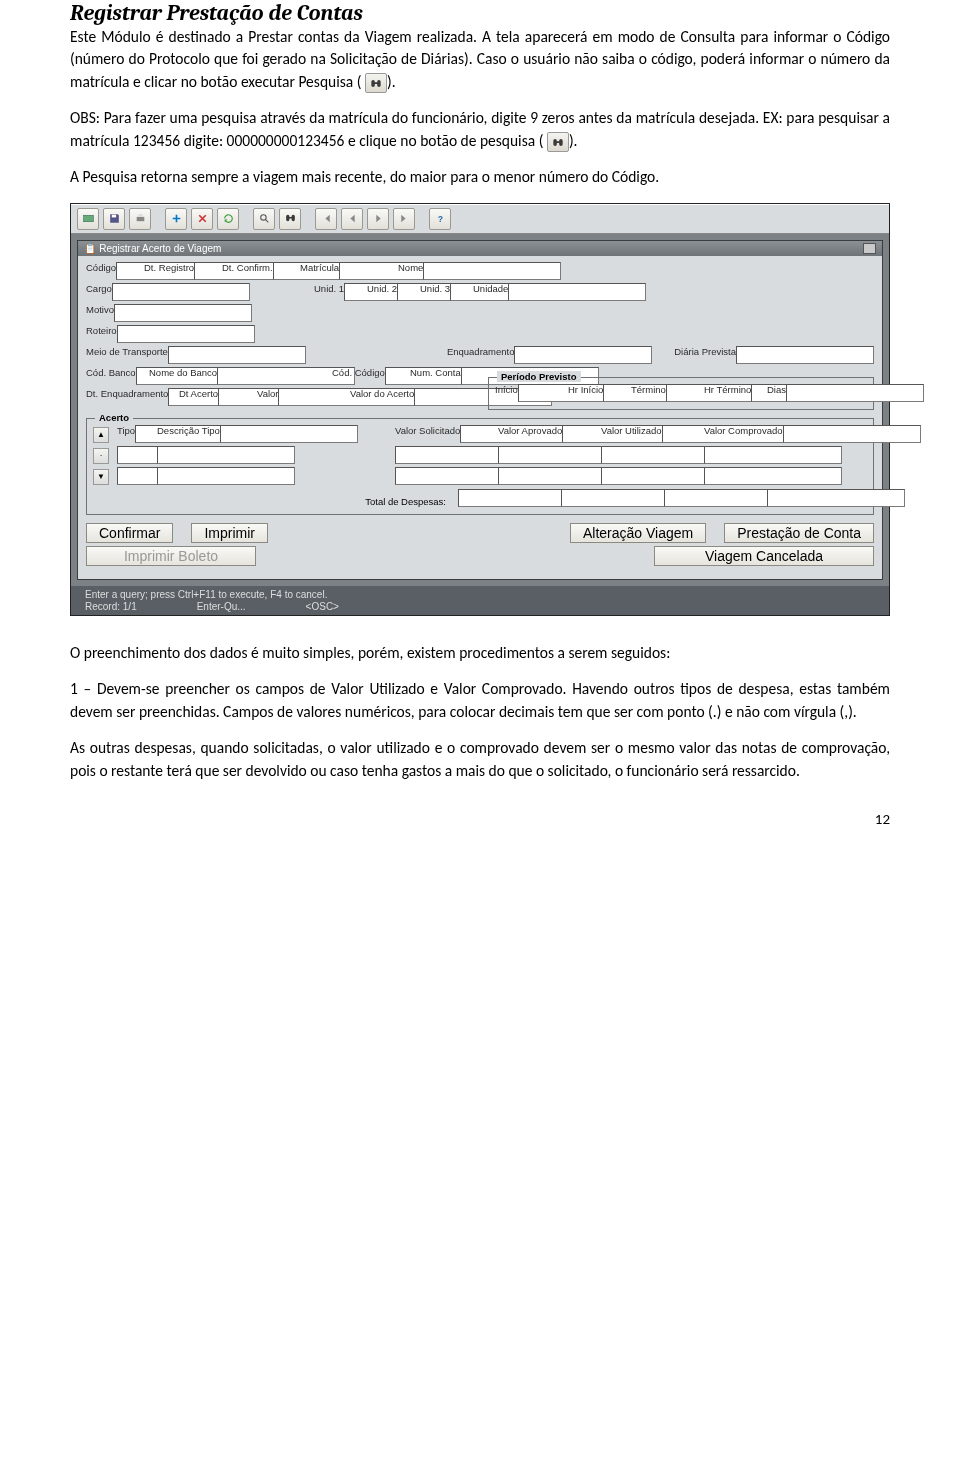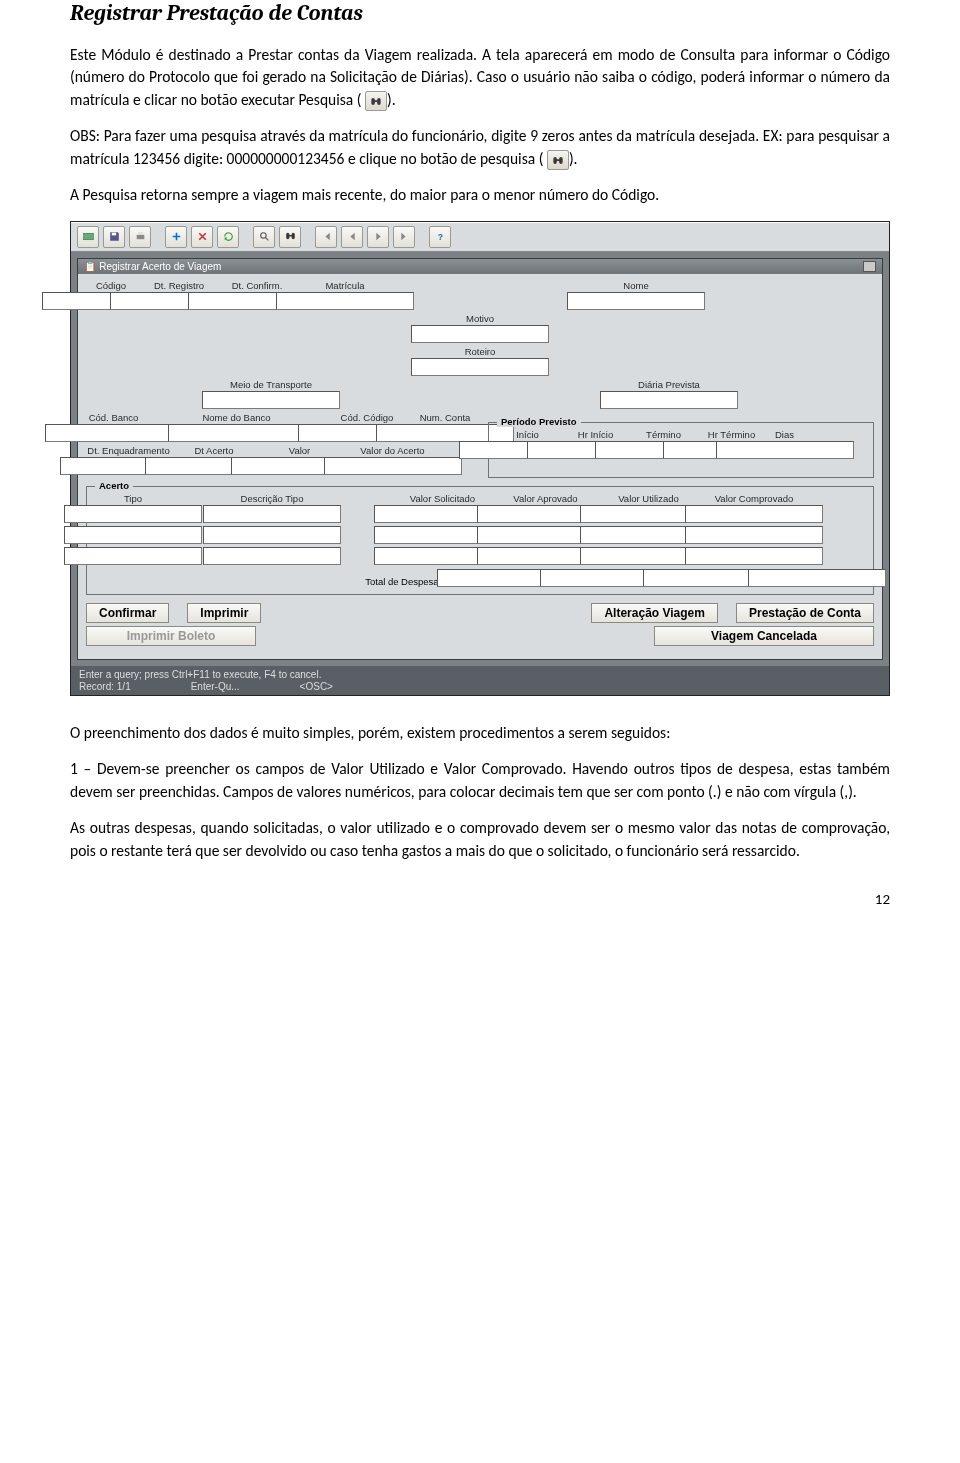--- a/index.html
+++ b/index.html
@@ -9,21 +9,20 @@
     background: #fff;
     color: #000;
     padding: 0 70px 40px 70px;
     font-size: 15px;
   }
   .title {
     font-family: Cambria, Georgia, serif;
     font-weight: bold;
     font-style: italic;
     font-size: 22px;
-    margin-bottom: 18px;
   }
   .para {
     font-family: Calibri, Arial, sans-serif;
     font-size: 15.5px;
     line-height: 1.45;
     margin-bottom: 14px;
     text-align: justify;
   }
   .para b { font-weight: normal; }
   .icon-inline {
@@ -97,21 +96,21 @@
     padding: 2px 6px;
     font-size: 10px;
     display:flex; justify-content:space-between; align-items:center;text-align:right;
   }
   .form-title .win-icons { display:flex; gap:3px; }
   .form-title .win-icons span { width:13px; height:11px; background:#c9c9c9; border:1px solid #555; }
   .form-body {
     padding: 6px 8px 10px 8px;
   }
   .row { display:flex; gap:8px; margin-bottom:3px; align-items:flex-end; }
-  .fld { display:flex; flex-direction:column;align-items:center; }
+  .fld { display:flex; flex-direction:row; }
   .fld label { color:#2a2a2a; font-size:9.5px; margin-bottom:1px; white-space:nowrap; }
   .fld input, .fld .inp {
     height:18px; background:#fff; border:1px solid #7a7a7a;
     border-top-color:#555; border-left-color:#555;
     font-size:10px; padding:0 2px;
   }
   .flex1 { flex:1; }
   .grp {
     border:1px solid #6f7377;
     padding: 6px 6px 4px 6px;
@@ -119,35 +118,34 @@
     position:relative;
   }
   .grp-title {
     position:absolute; top:-7px; left:8px;
     background:#d9dcde; padding:0 4px; font-weight:bold; font-size:9.5px;
   }
   .btn-form {
     height:20px; padding:0 12px;
     background: linear-gradient(#f9f9f7,#e6e4dc);
     border:1px solid #8a8a82;
-    font-size:12px; font-family:Tahoma,Arial,sans-serif;
+    font-size:14px; font-family:Tahoma,Arial,sans-serif;
     cursor:pointer;
-    font-weight:bold;
   }
   .btn-form.disabled { color:#999; }
   .scroll-col {
     width:16px; display:flex; flex-direction:column; gap:1px;
   }
   .scroll-btn {
     height:16px; background:linear-gradient(#f4f4f0,#ddd);
     border:1px solid #999; font-size:8px; text-align:center; line-height:14px;
   }
   .status-bar {
     background:#595f65; color:#ddd; font-size:10px;
-    padding:3px 8px;
+    padding:3px 14px;
   }
   .status-bar .srow { margin-bottom:1px; }
   .status-bar .cells { display:flex; gap:60px; }
 </style>
 </head>
 <body>
 
 <h1 class="title">Registrar Prestação de Contas</h1>
 
 <p class="para">
@@ -274,37 +272,63 @@
           <div class="fld" style="width:90px">
               <label>Matrícula</label>
               <input style="">
             </div>
           <div class="fld flex1">
               <label>Nome</label>
               <input style="">
             </div>
         </div>
 
+        <div class="row">
+          <div class="fld" style="width:220px">
+              <label>Cargo</label>
+              <input style="">
+            </div>
+          <div class="fld" style="width:45px">
+              <label>Unid. 1</label>
+              <input style="">
+            </div>
+          <div class="fld" style="width:45px">
+              <label>Unid. 2</label>
+              <input style="">
+            </div>
+          <div class="fld" style="width:45px">
+              <label>Unid. 3</label>
+              <input style="">
+            </div>
+          <div class="fld flex1">
+              <label>Unidade</label>
+              <input style="">
+            </div>
+        </div>
 
         <div class="row">
             <div class="fld flex1">
               <label>Motivo</label>
               <input style="">
             </div>
           </div>
         <div class="row">
             <div class="fld flex1">
               <label>Roteiro</label>
               <input style="">
             </div>
           </div>
 
         <div class="row">
           <div class="fld" style="width:370px">
               <label>Meio de Transporte</label>
+              <input style="">
+            </div>
+          <div class="fld" style="width:230px">
+              <label>Enquadramento</label>
               <input style="">
             </div>
           <div class="fld flex1">
               <label>Diária Prevista</label>
               <input style="">
             </div>
         </div>
 
         <div class="row" style="align-items:stretch">
           <div style="flex:1">

